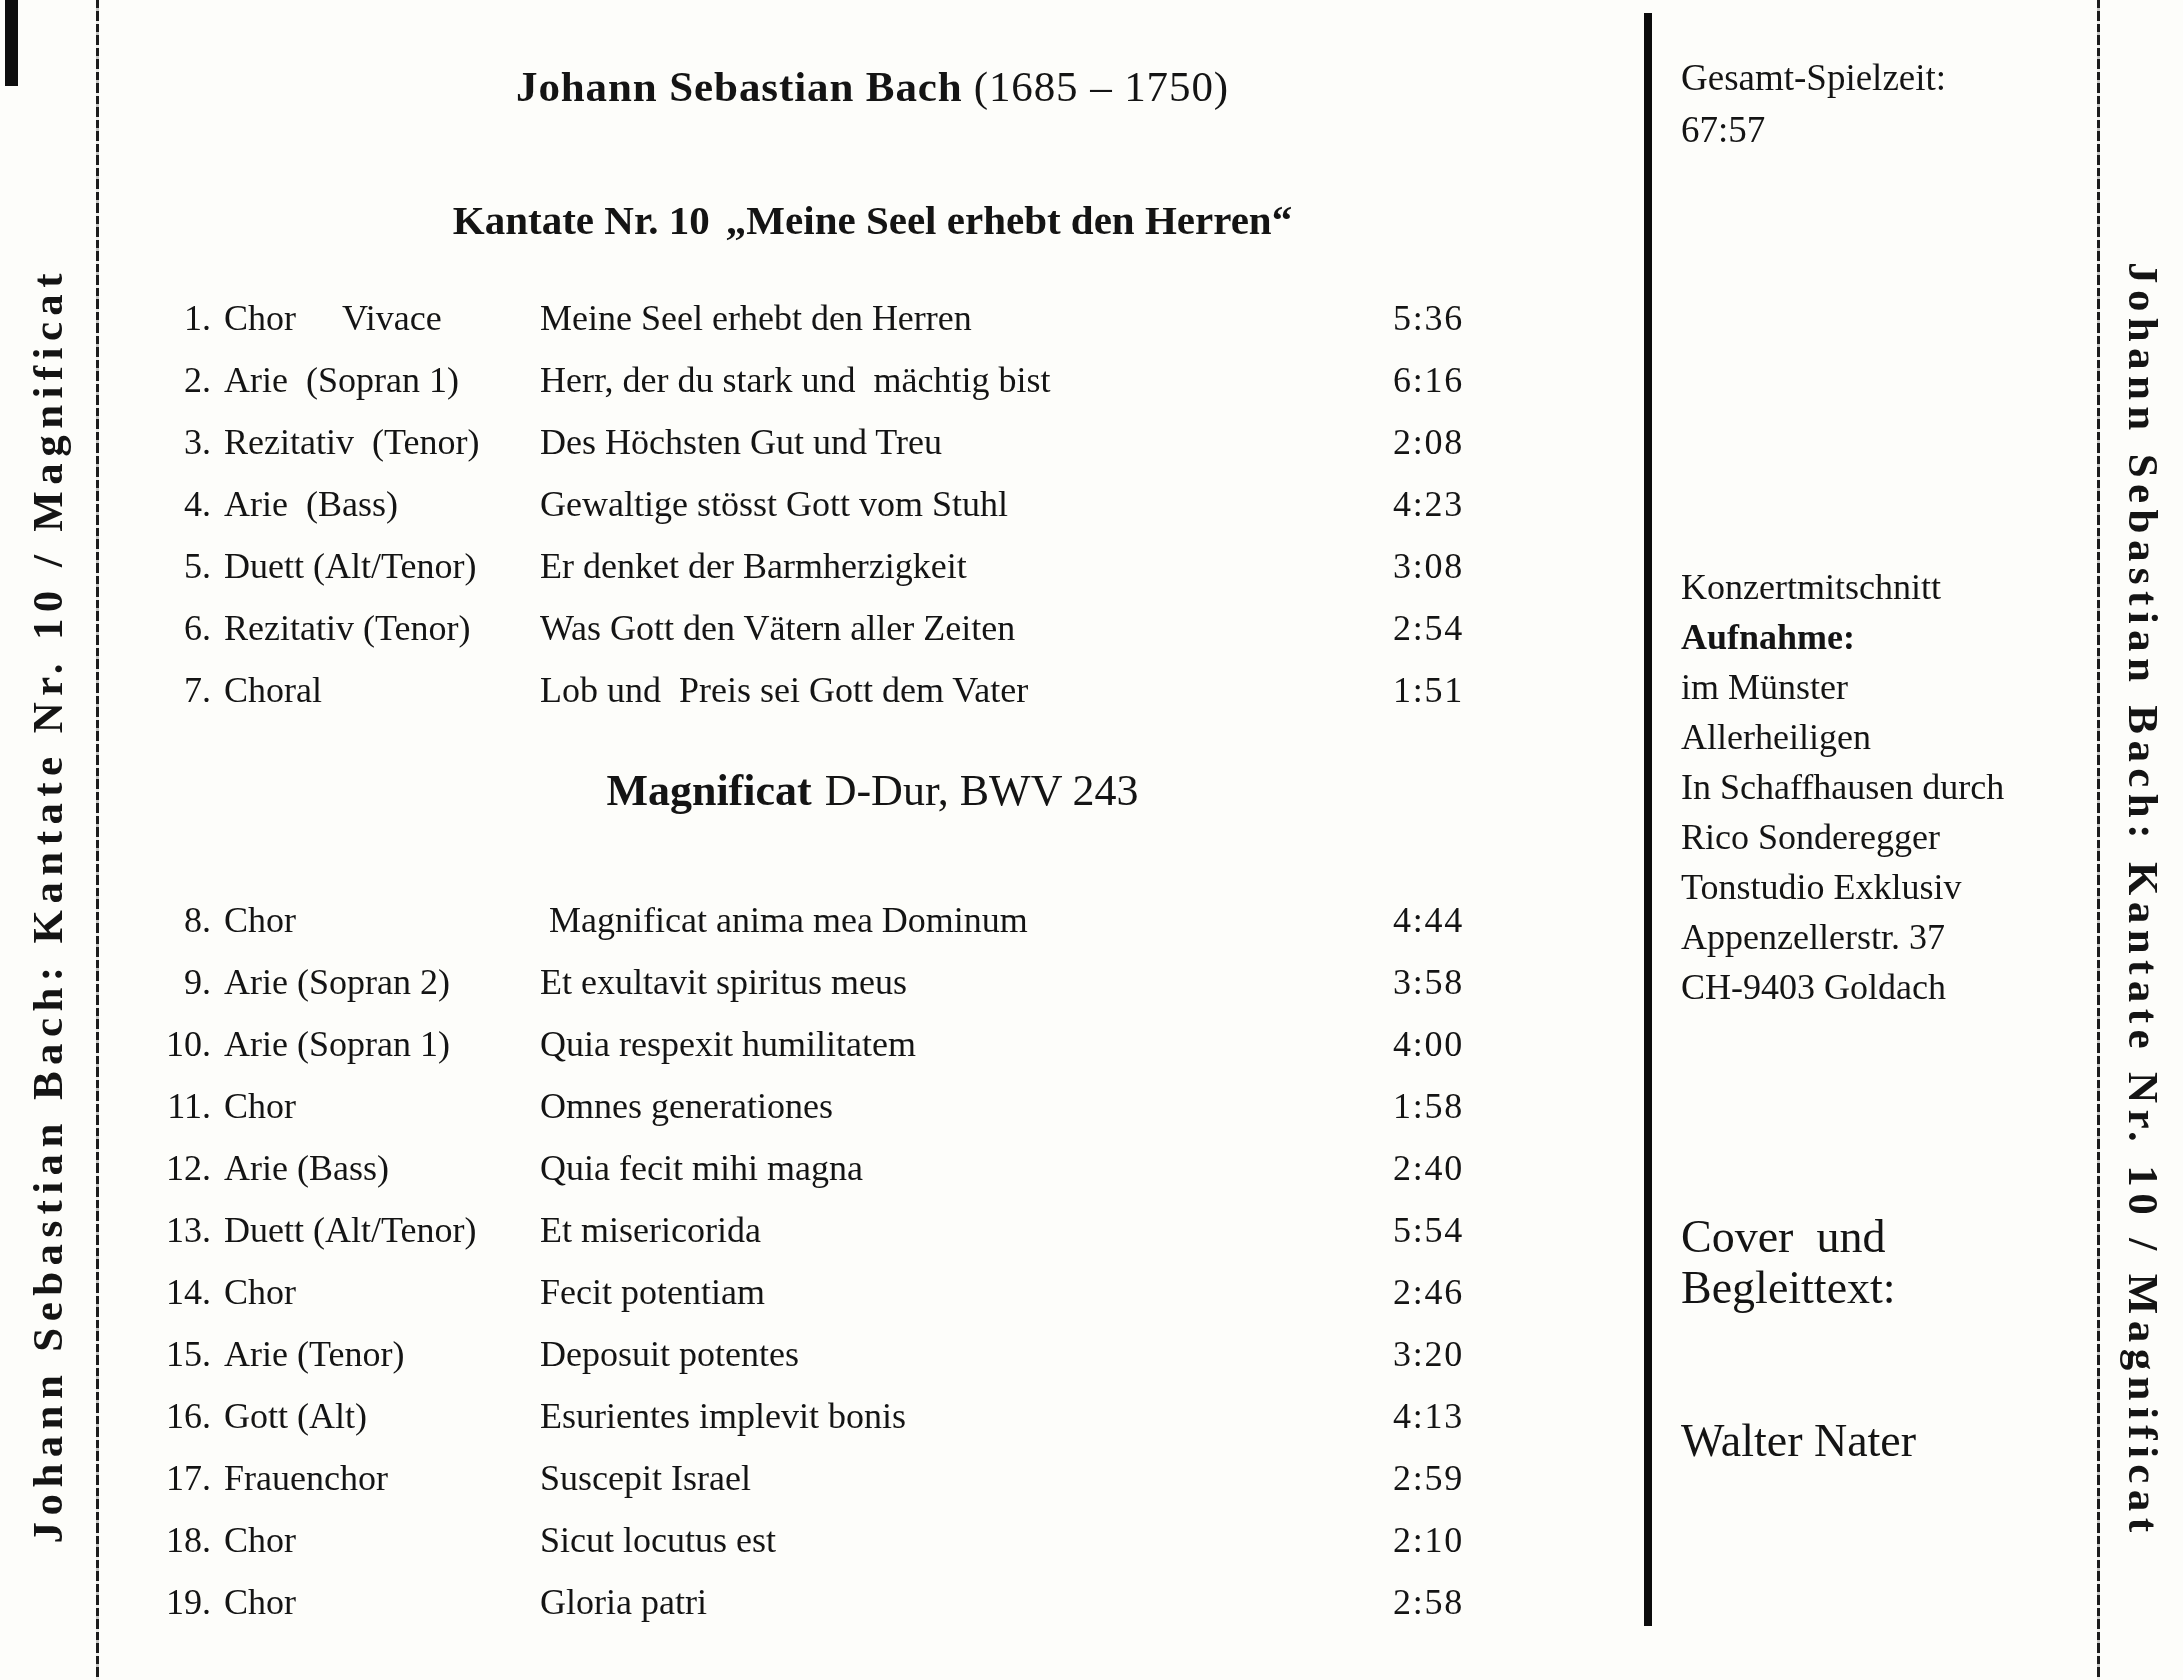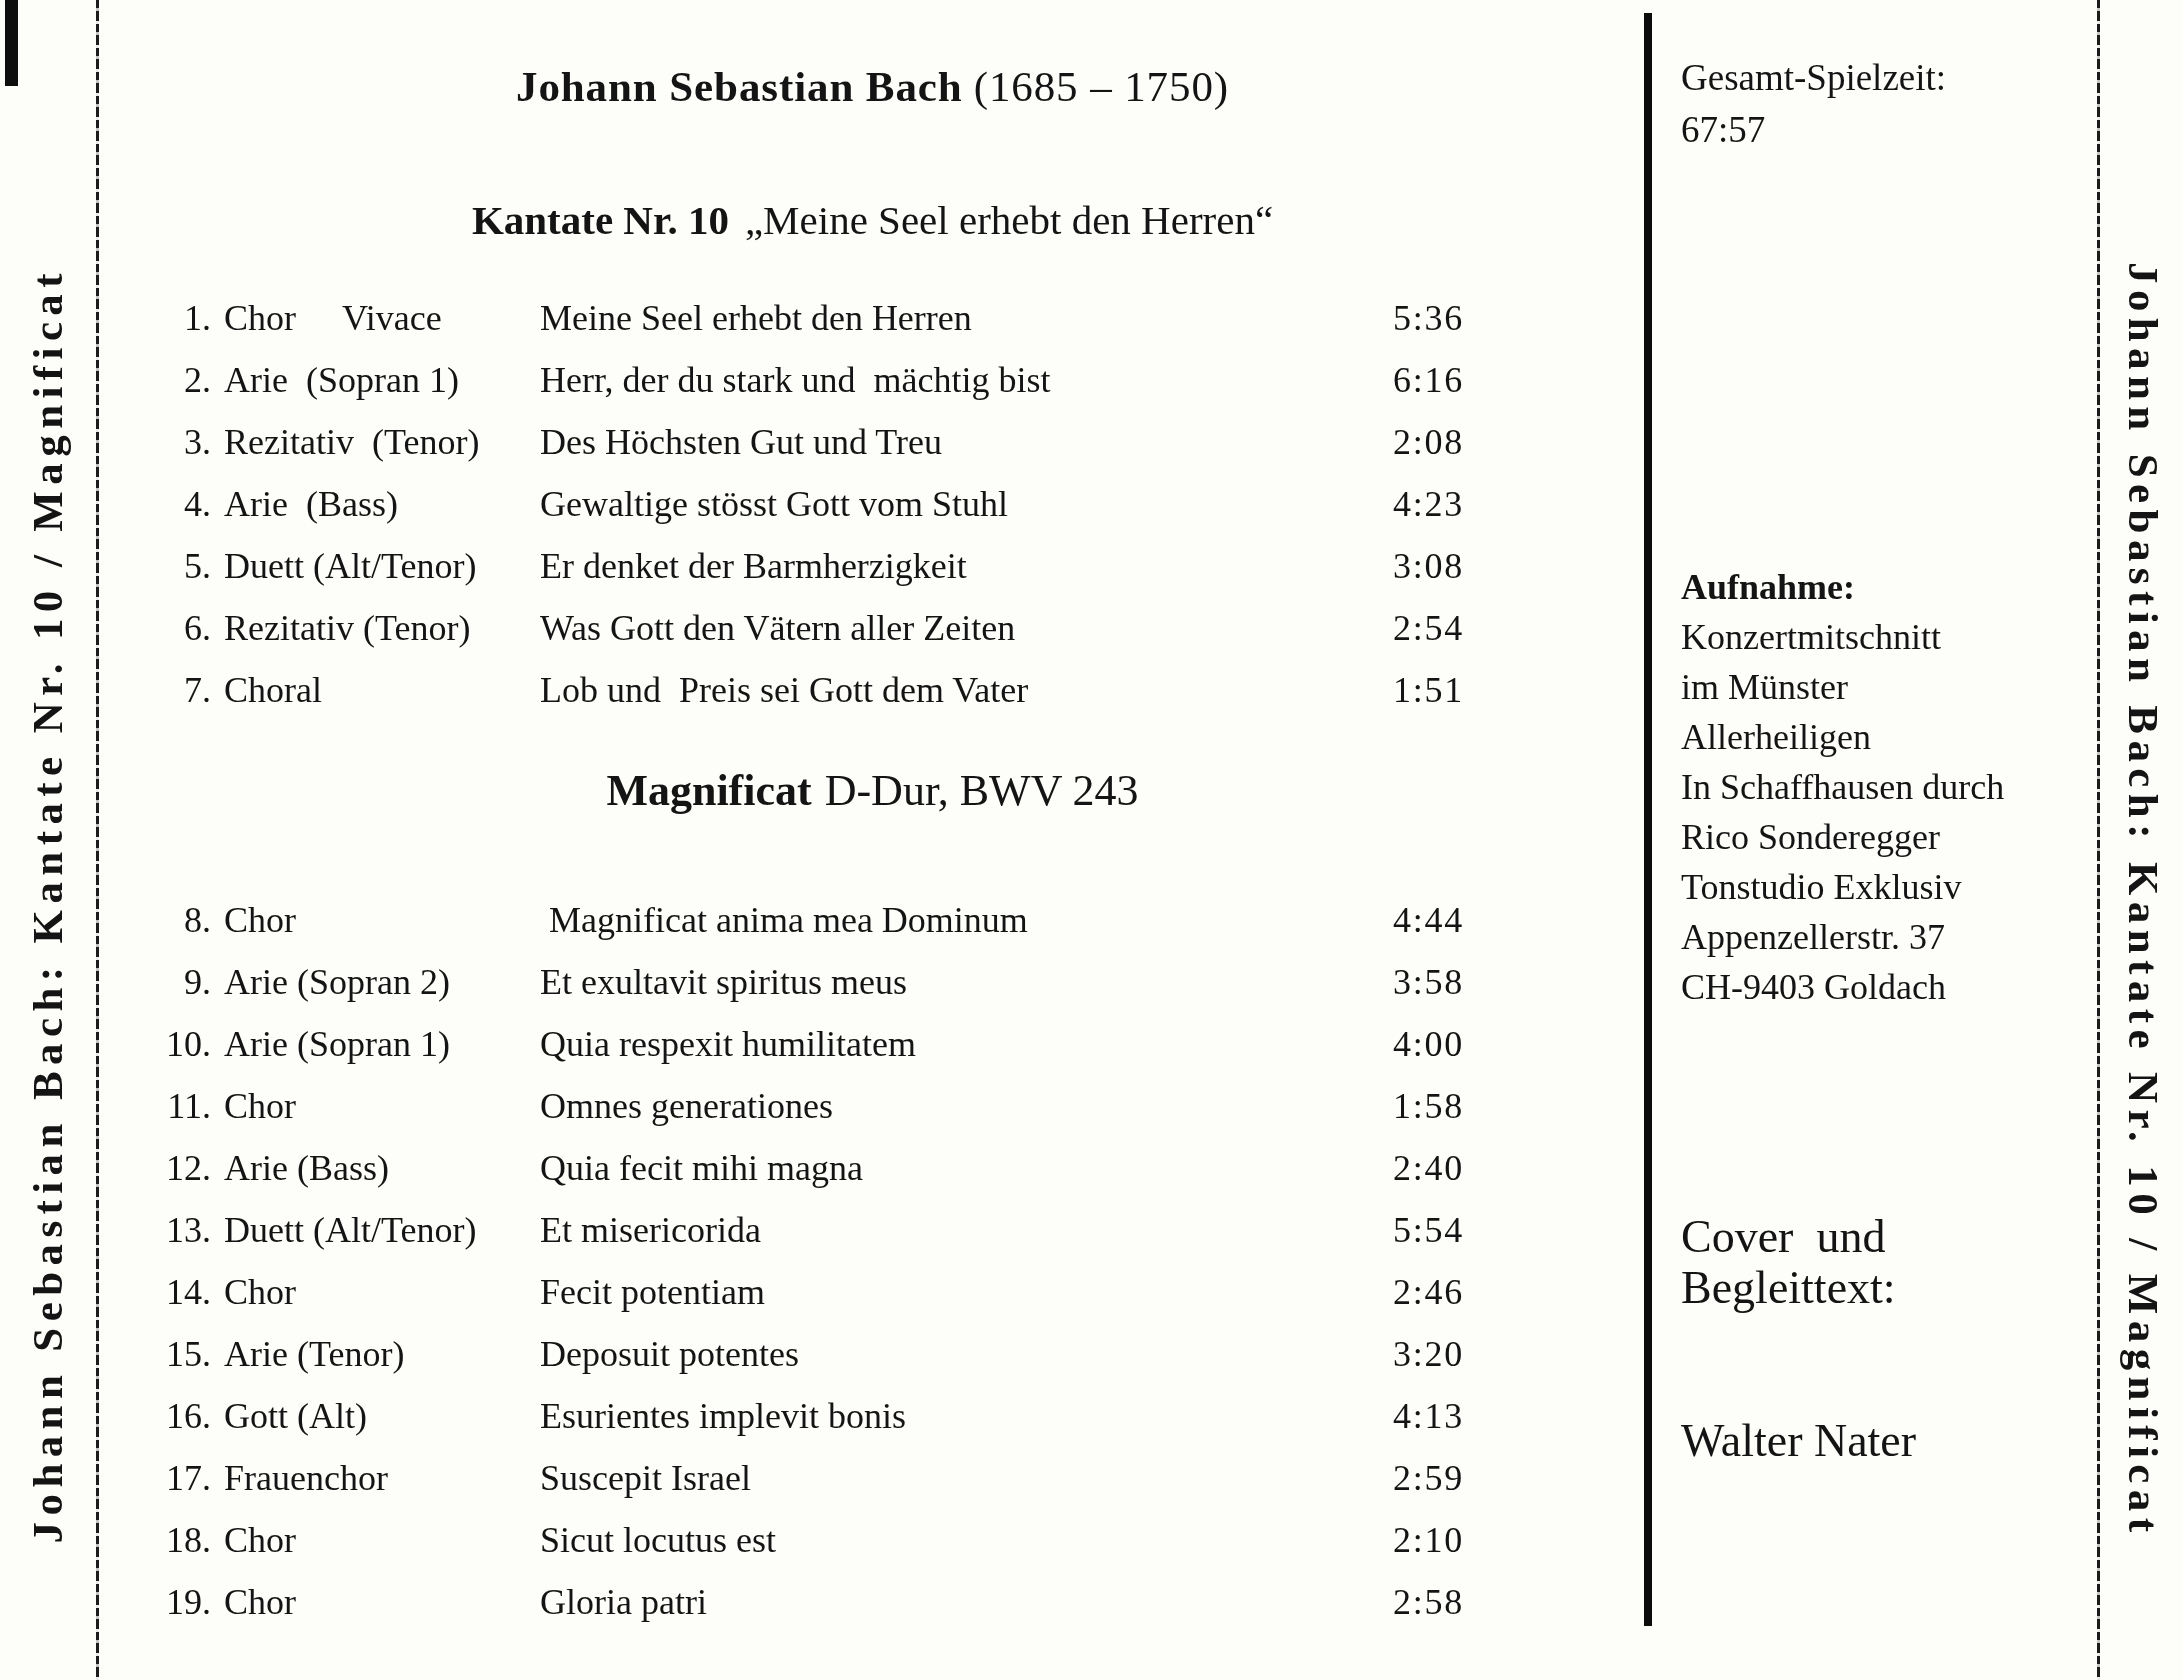--- a/index.html
+++ b/index.html
@@ -29,21 +29,21 @@
     writing-mode:vertical-rl;
   }
   .spine-left .txt{transform:rotate(180deg);}
   
   .main-col{position:absolute;left:101px;width:1543px;text-align:center;}
   .main-title{top:62px;font-size:43px;letter-spacing:0.9px;}
   .main-title .b{font-weight:700;}
   .main-title .reg{margin-left:11px;font-weight:400;}
   .sub-title{top:196px;font-size:41px;}
   .sub-title .b{font-weight:700;}
-  .sub-title .reg{margin-left:16px;font-weight:400;}
+  .sub-title .reg{margin-left:16px;font-weight:700;}
   .mag-title{top:765px;font-size:44px;}
   .mag-title .b{font-weight:700;}
   .mag-title .reg{margin-left:13px;font-weight:400;}
   
   .ttable{
     position:absolute;left:138px;width:1341px;
     display:grid;
     grid-template-columns:73px 303px 825px 101px;
     column-gap:13px;
     font-size:36px;line-height:44px;
@@ -212,22 +212,22 @@
       <span class="t-time">2:58</span>
     </div>
   </div>
 
   <div class="rpanel total" style="position:absolute;">
     <span class="line">Gesamt-Spielzeit:</span>
     <span class="line">67:57</span>
   </div>
 
   <div class="rpanel recording" style="position:absolute;">
+    <span class="line">Konzertmitschnitt</span>
     <span class="line hdr">Aufnahme:</span>
-    <span class="line">Konzertmitschnitt</span>
     <span class="line">im Münster</span>
     <span class="line">Allerheiligen</span>
     <span class="line">In Schaffhausen durch</span>
     <span class="line">Rico Sonderegger</span>
     <span class="line">Tonstudio Exklusiv</span>
     <span class="line">Appenzellerstr. 37</span>
     <span class="line">CH-9403 Goldach</span>
   </div>
 
   <div class="rpanel credits" style="position:absolute;">

